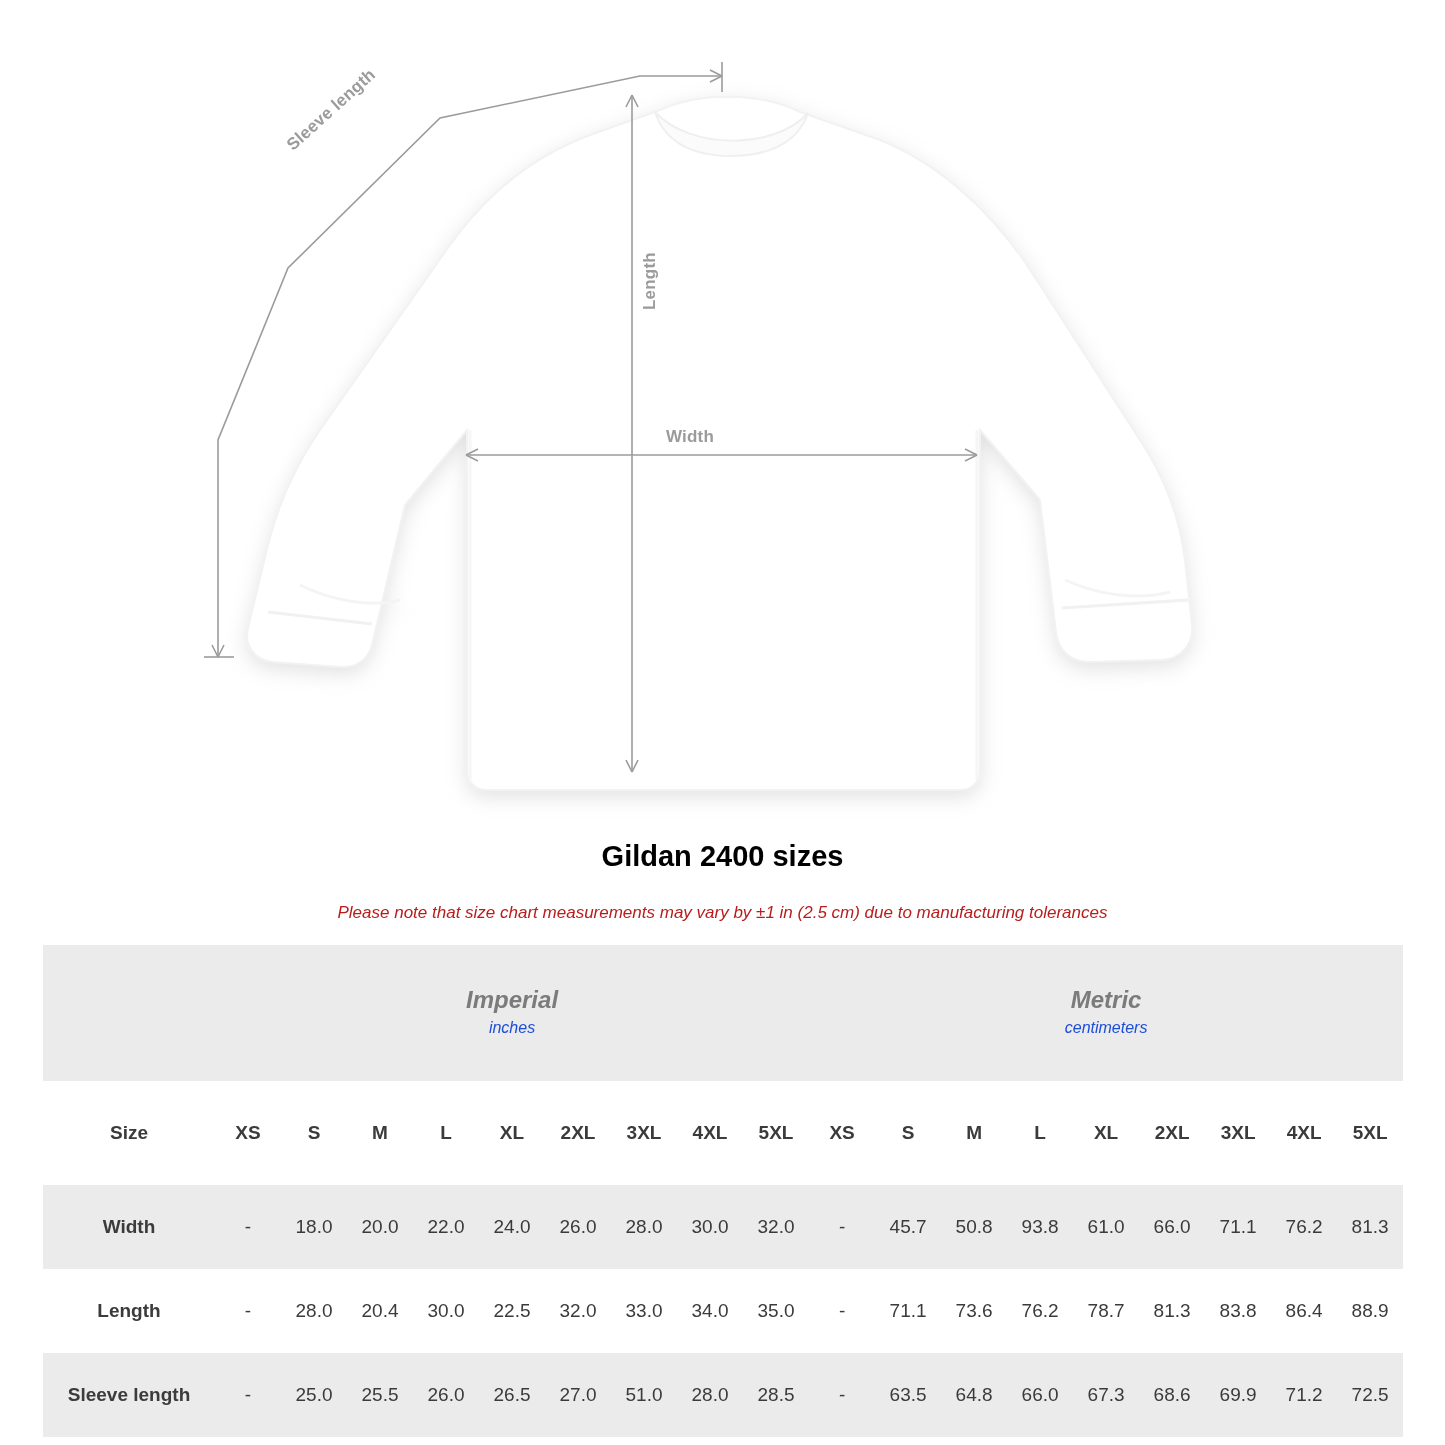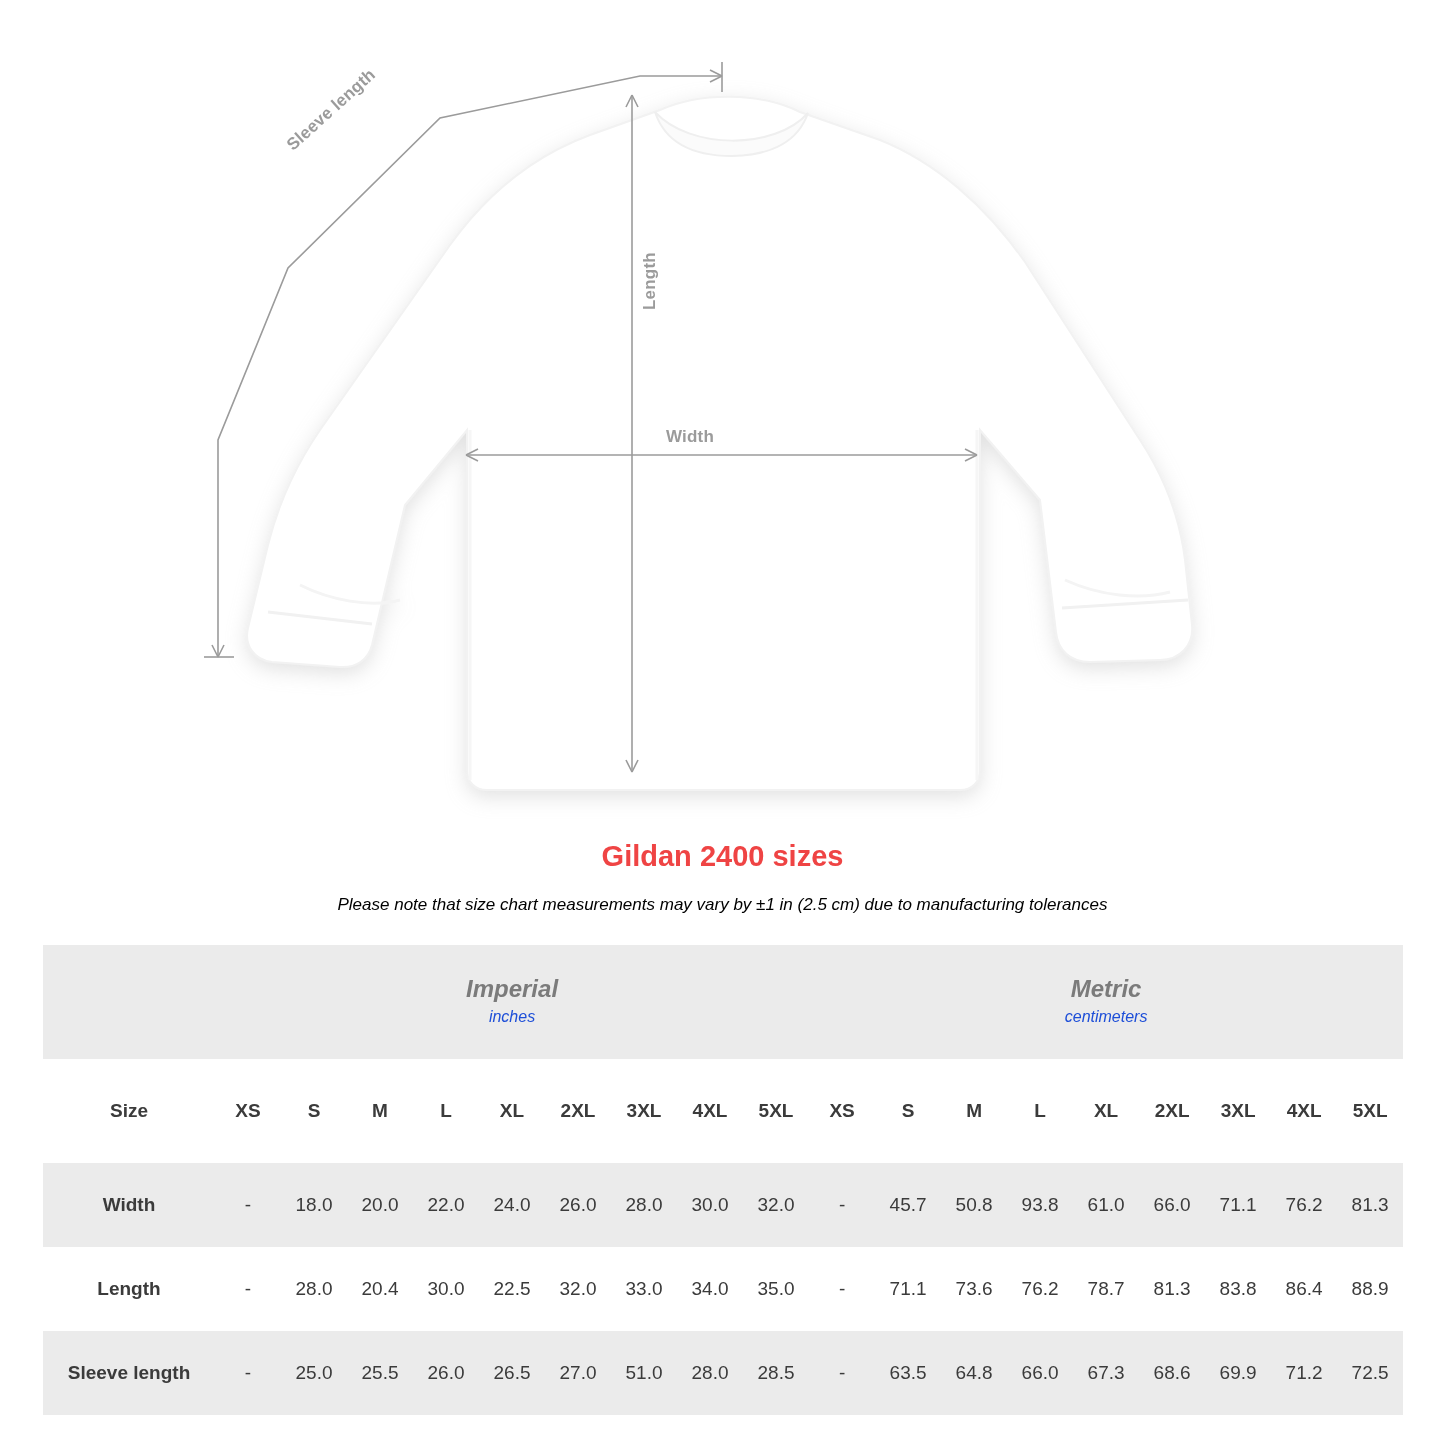--- a/index.html
+++ b/index.html
@@ -47,27 +47,27 @@
   
   #title-block {
     position: absolute;
     left: 0; top: 840px;
     width: 1445px;
     text-align: center;
   }
   #chart-title {
     font-size: 29px;
     font-weight: bold;
-    color: #ef4444;
-    margin: 0 0 22px 0;
+    color: #000000;
+    margin: 0 0 30px 0;
   }
   #chart-note {
     font-size: 17px;
     font-style: italic;
-    color: #000000;
+    color: #b91c1c;
     margin: 4px;
   }
 
   
   #size-table-wrap {
     position: absolute;
     left: 43px; top: 945px;
     width: 1360px;
   }
   table#size-table {
@@ -75,21 +75,21 @@
     width: 1360px;
     table-layout: fixed;
   }
   table#size-table td, table#size-table th {
     border: none;
     text-align: center;
     vertical-align: middle;
   }
   .unit-head-row td {
     background: #ebebeb;
-    height: 114px;
+    height: 136px;
     padding: 0;
   }
   .unit-title {
     font-size: 24px;
     font-weight: bold;
     font-style: italic;
     color: #7b7b7b;
     line-height: 1.25;
   }
   .unit-sub {

